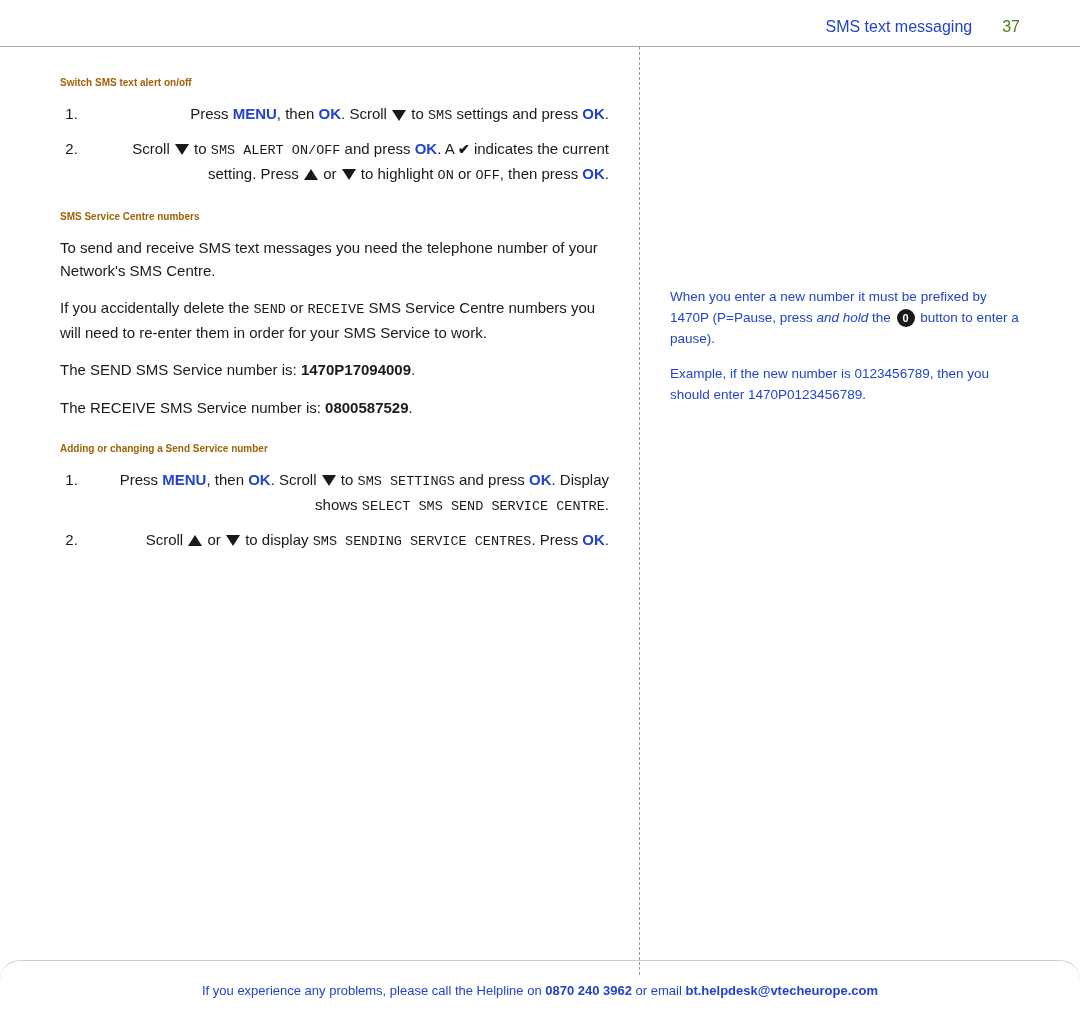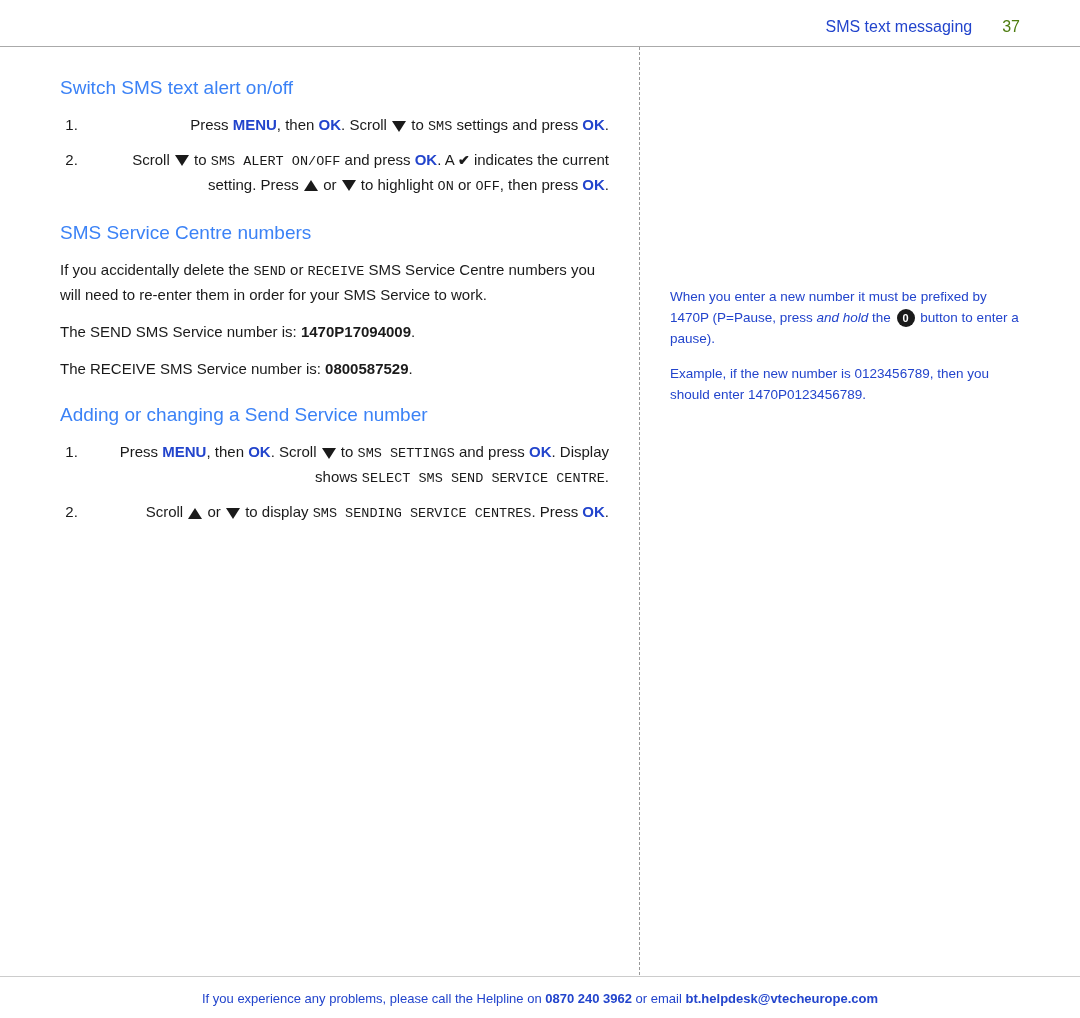--- a/index.html
+++ b/index.html
@@ -56,24 +56,24 @@
     }
 
     
     .right-col {
       flex: 1;
       padding: 30px 0 20px 30px;
     }
 
     
     .section-heading {
-      font-weight: normal;
-      font-size: 19px;
+      font-weight: bold;
+      font-size: 10px;
       margin-bottom: 14px;
-      color: #3b82f6;
+      color: #a16207;
     }
 
     
     ol {
       margin-left: 22px;
       margin-bottom: 20px;
       text-align: right;
     }
 
     ol li {
@@ -160,23 +160,24 @@
       margin: 0 2px;
       vertical-align: middle;
     }
 
     
     .footer {
       position: absolute;
       bottom: 0;
       left: 0;
       right: 0;
-      padding: 12px 60px;
+      padding: 20px 60px;
       border-top: 1px solid #cccccc;
       text-align: center;
+      border-radius: 20px;
     }
 
     .footer-text {
       color: #2244cc;
       font-size: 13px;
     }
 
     .footer-text .bold {
       font-weight: bold;
     }
@@ -202,20 +203,21 @@
             Press <span class="blue-bold">MENU</span>, then <span class="blue-bold">OK</span>. Scroll <span class="arrow-down"></span> to <span class="monospace">SMS</span> settings and press <span class="blue-bold">OK</span>.
           </li>
           <li>
             Scroll <span class="arrow-down"></span> to <span class="monospace">SMS ALERT ON/OFF</span> and press <span class="blue-bold">OK</span>. A <span class="checkmark">✔</span> indicates the current setting. Press <span class="arrow-up"></span> or <span class="arrow-down"></span> to highlight <span class="monospace">ON</span> or <span class="monospace">OFF</span>, then press <span class="blue-bold">OK</span>.
           </li>
         </ol>
       </div>
 
       <div class="section-block">
         <div class="section-heading">SMS Service Centre numbers</div>
+        <p class="para">To send and receive SMS text messages you need the telephone number of your Network's SMS Centre.</p>
         <p class="para">
           If you accidentally delete the <span class="monospace">SEND</span> or <span class="monospace">RECEIVE</span> SMS Service Centre numbers you will need to re-enter them in order for your SMS Service to work.
         </p>
         <p class="para">
           The SEND SMS Service number is: <span class="bold">1470P17094009</span>.
         </p>
         <p class="para">
           The RECEIVE SMS Service number is: <span class="bold">0800587529</span>.
         </p>
       </div>

